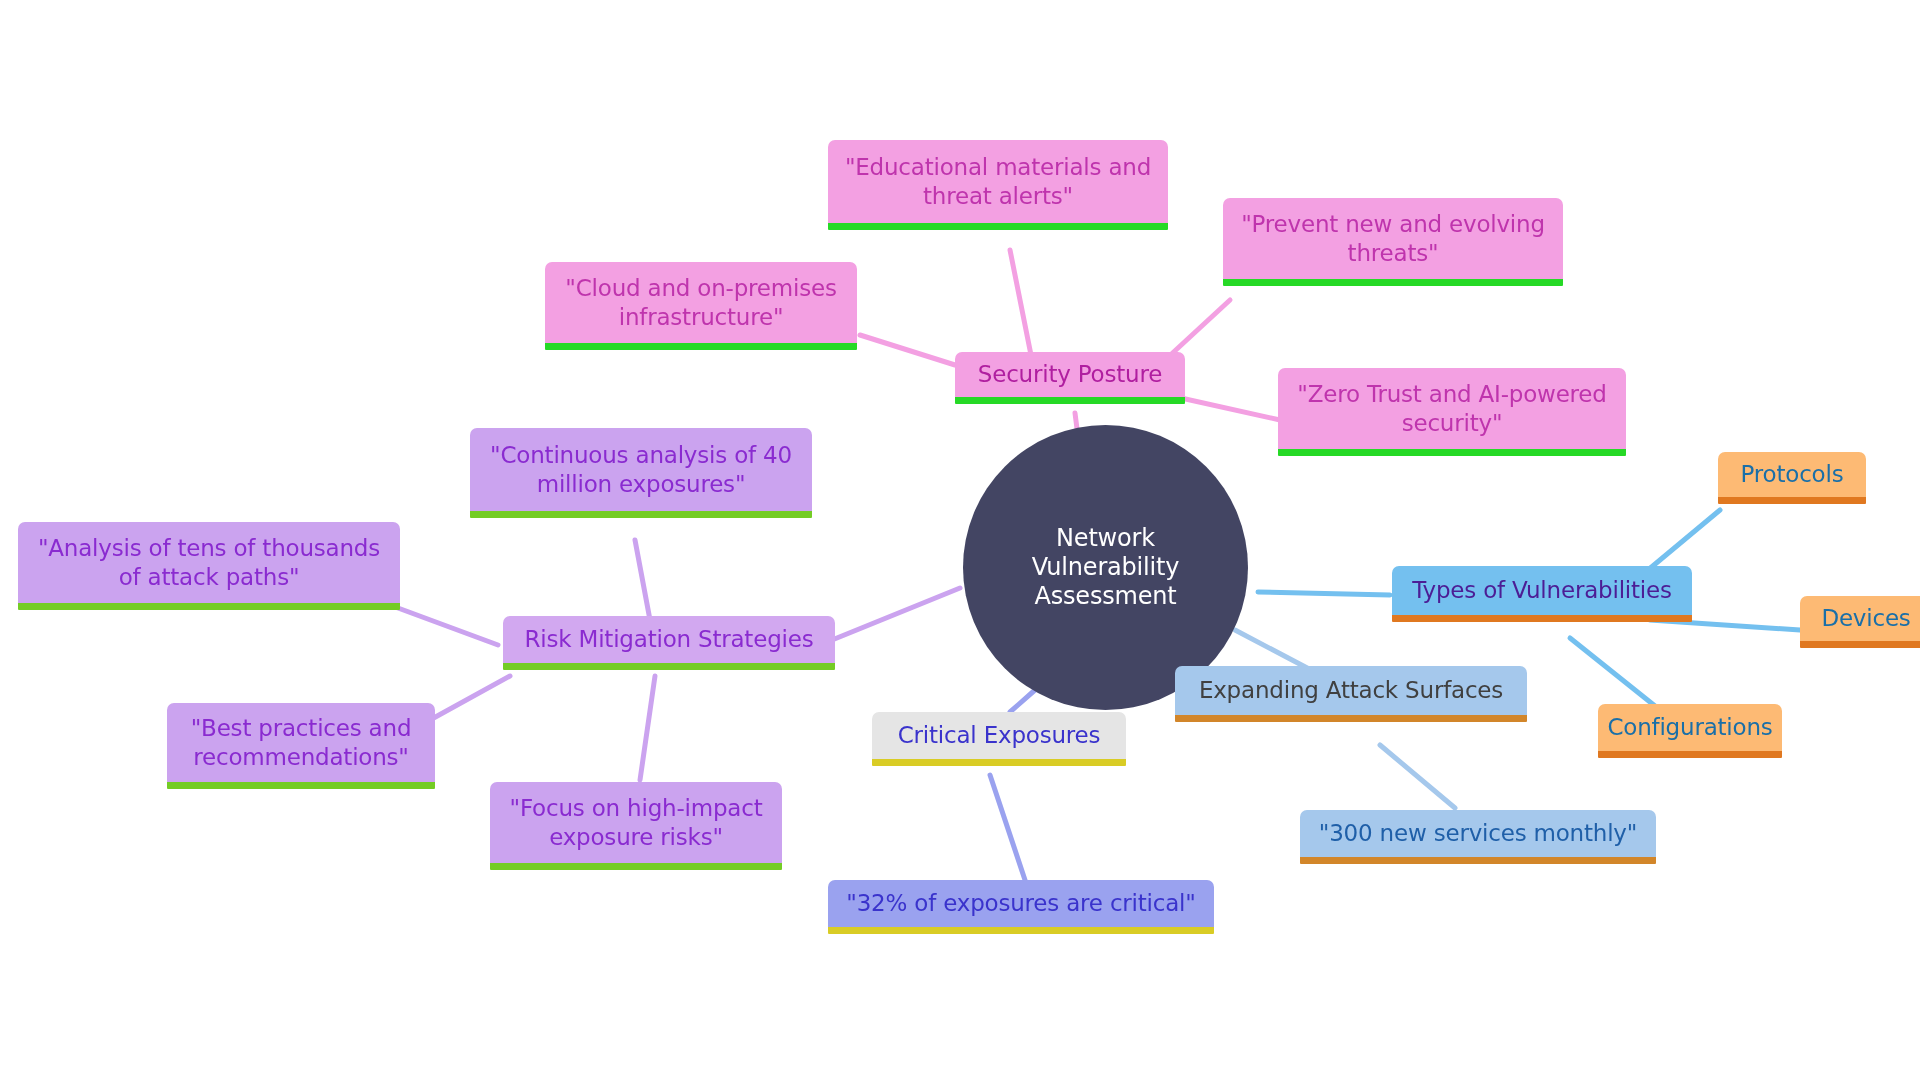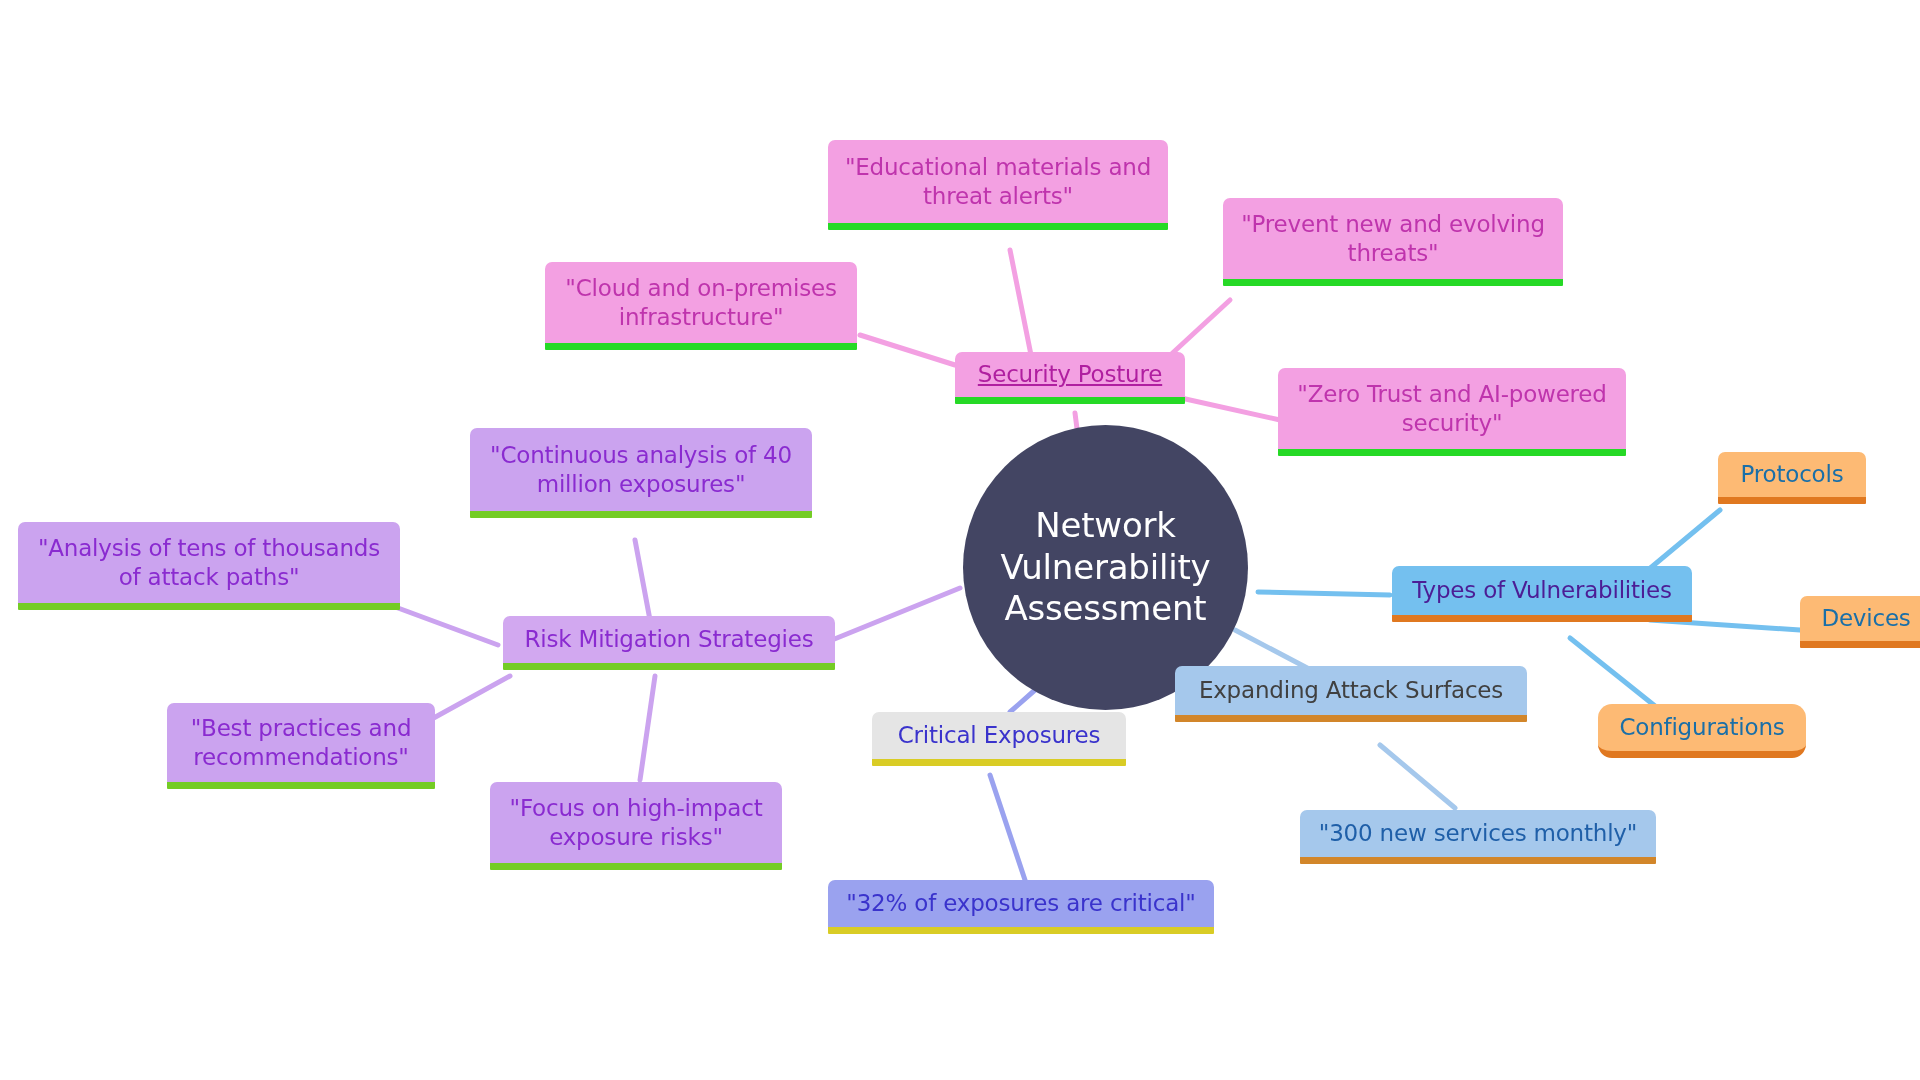--- a/index.html
+++ b/index.html
@@ -35,36 +35,36 @@
     line-height: 1.22;
     white-space: pre-line;
     letter-spacing: -0.2px;
   }
 
   
   .root {
     border-radius: 50%;
     background: #434563;
     color: #ffffff;
-    font-size: 34px;
+    font-size: 24px;
     padding: 10px 30px;
   }
 
   
   .box {
     border-radius: 7px;
     padding: 9px 16px;
     border-bottom-width: 7px;
     border-bottom-style: solid;
     border-bottom-left-radius: 1px;
     border-bottom-right-radius: 1px;
   }
 
   
-  .c-pink       { background: #f3a0e2; color: #b01fa0; border-bottom-color: #26d926; text-decoration: underline; }
+  .c-pink       { background: #f3a0e2; color: #b01fa0; border-bottom-color: #26d926; }
   .c-pink-leaf  { background: #f3a0e2; color: #bf34ad; border-bottom-color: #26d926; }
 
   
   .c-purple      { background: #d2a8f0; color: #8a2bd0; border-bottom-color: #74cc25; }
   .c-purple-leaf { background: #cba3ef; color: #8a2bd0; border-bottom-color: #74cc25; }
 
   
   .c-peri      { background: #e5e5e5; color: #3a33cc; border-bottom-color: #d9cc25; }
   .c-peri-leaf { background: #9aa2ef; color: #3a33cc; border-bottom-color: #d9cc25; }
 
@@ -155,19 +155,19 @@
   <div class="node box c-peri fs-23" style="left:872px; top:712px; width:254px; height:54px;">Critical Exposures</div>
 
   <div class="node box c-peri-leaf fs-23" style="left:828px; top:880px; width:386px; height:54px;">"32% of exposures are critical"</div>
 
   <div class="node box c-blue fs-23" style="left:1392px; top:566px; width:300px; height:56px;">Types of Vulnerabilities</div>
 
   <div class="node box c-blue-leaf fs-23" style="left:1718px; top:452px; width:148px; height:52px;">Protocols</div>
 
   <div class="node box c-blue-leaf fs-23" style="left:1800px; top:596px; width:132px; height:52px;">Devices</div>
 
-  <div class="node box c-blue-leaf fs-23" style="left:1598px; top:704px; width:208px; height:54px;border-radius:14px;">Configurations</div>
+  <div class="node box c-blue-leaf fs-23" style="left:1598px; top:704px; width:184px; height:54px;">Configurations</div>
 
   <div class="node box c-sblue fs-23" style="left:1175px; top:666px; width:352px; height:56px;">Expanding Attack Surfaces</div>
 
   <div class="node box c-sblue-leaf fs-23" style="left:1300px; top:810px; width:356px; height:54px;">"300 new services monthly"</div>
 
 </div>
 
 </body></html>

